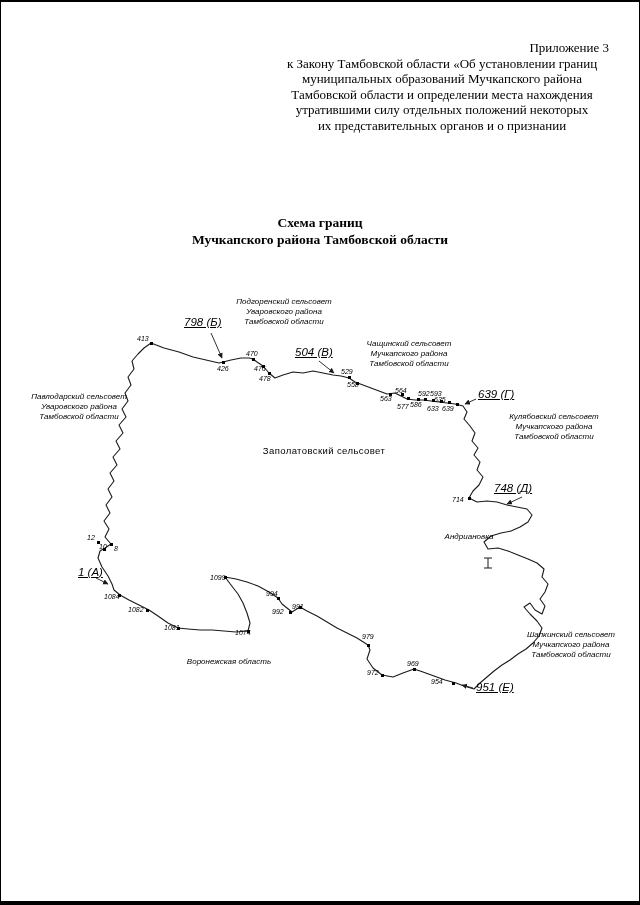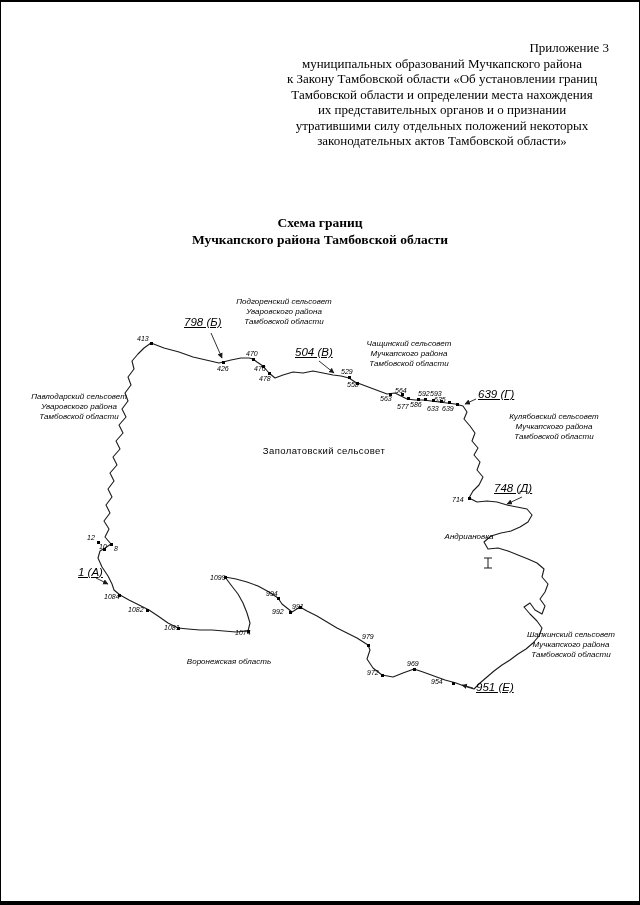--- a/index.html
+++ b/index.html
@@ -47,26 +47,25 @@
     font-family:"Liberation Sans", sans-serif; font-style:italic; font-size:8px;
   }
 </style>
 </head>
 <body>
 
 <div class="page">
 
   <div class="header">
     <div class="appendix-no">Приложение 3</div>
+    <div>к Закону Тамбовской области «Об установлении границ</div>
     <div>муниципальных образований Мучкапского района</div>
-    <div>к Закону Тамбовской области «Об установлении границ</div>
     <div>Тамбовской области и определении места нахождения</div>
+    <div>утратившими силу отдельных положений некоторых</div>
     <div>их представительных органов и о признании</div>
-    <div>утратившими силу отдельных положений некоторых</div>
-    <div>законодательных актов Тамбовской области»</div>
   </div>
 
   <div class="title">
     <div>Схема границ</div>
     <div>Мучкапского района Тамбовской области</div>
   </div>
 
   <div class="map-overlay">
     <svg class="map-svg" viewBox="0 0 640 905">
       <defs>

